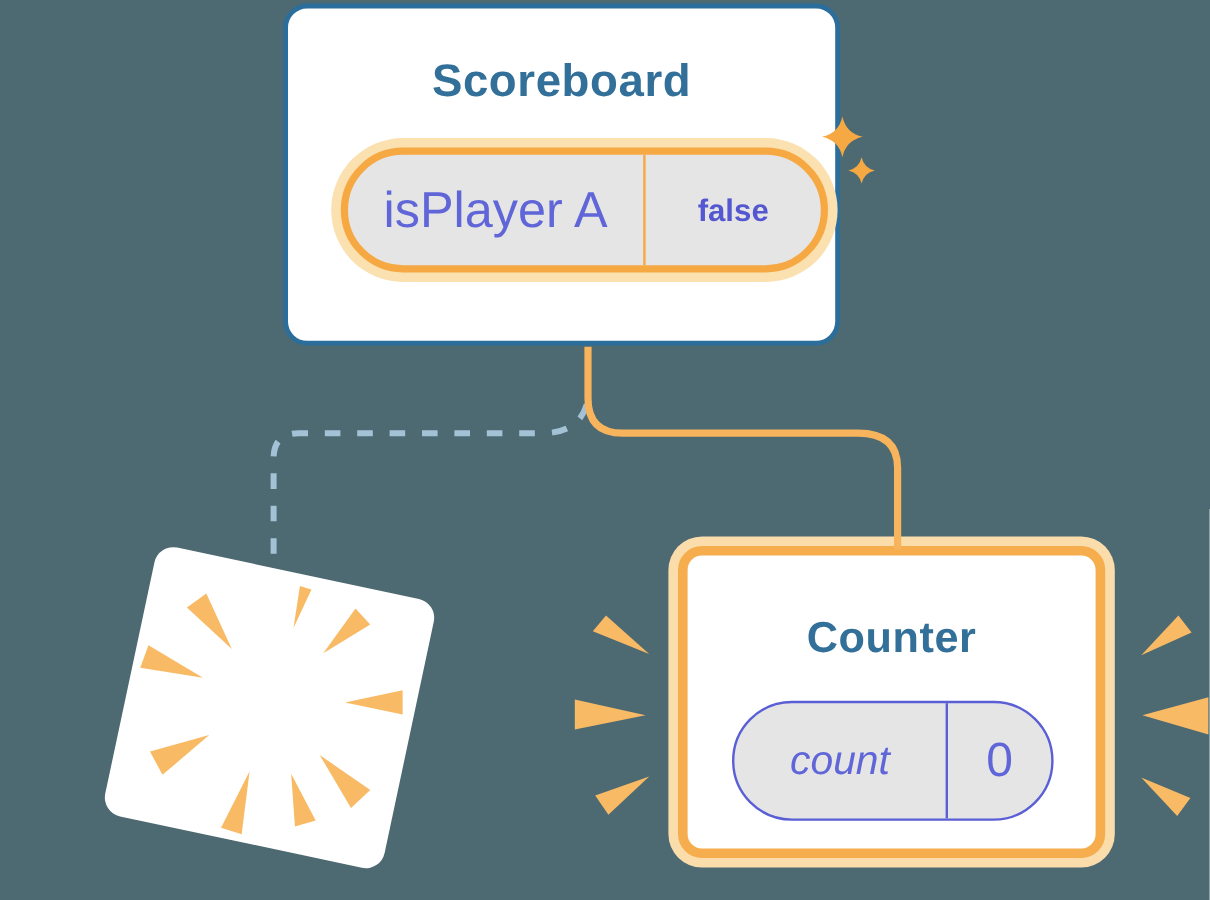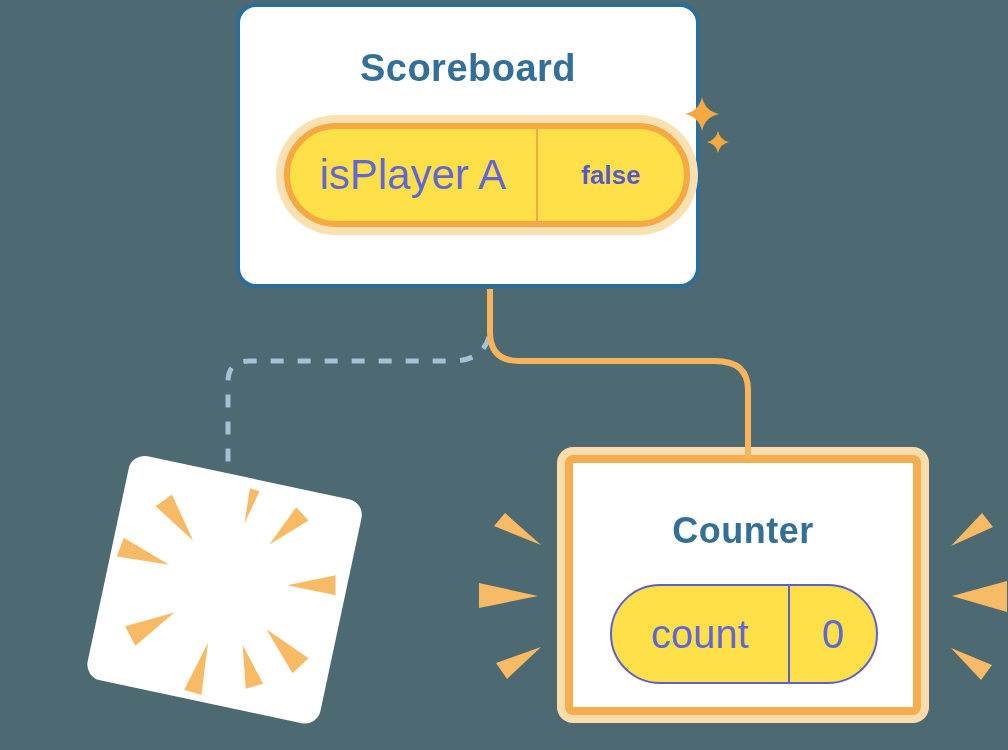--- a/index.html
+++ b/index.html
@@ -7,48 +7,48 @@
   .stage{position:relative;width:1008px;height:750px;overflow:hidden;background:var(--canvas-bg,#4d6972);}
 
   
   .card{position:absolute;background:#fff;box-sizing:border-box;}
 
   .scoreboard{left:236px;top:3px;width:464px;height:285px;
     border:4px solid var(--card-blue-border);border-radius:20px;}
   .scoreboard .card-title{position:absolute;left:0;top:40px;width:100%;
     text-align:center;font-size:38px;font-weight:600;color:var(--heading-blue);letter-spacing:.5px;}
 
-  .state-pill{position:absolute;display:flex;align-items:stretch;background:#fde047;border-radius:999px;box-sizing:border-box;}
+  .state-pill{position:absolute;display:flex;align-items:stretch;background:#e5e5e5;border-radius:999px;box-sizing:border-box;}
   .pill-section{display:flex;align-items:center;justify-content:center;}
 
   .orange-pill{left:44px;top:116px;width:406px;height:104px;
     border:6px solid var(--orange);
     box-shadow:0 0 0 8px var(--orange-halo);}
   .orange-pill .sec-name{width:246px;}
   .orange-pill .pill-divider{width:2px;background:var(--orange);}
   .orange-pill .sec-value{flex:1;}
   .orange-pill .pill-name{font-size:42px;color:var(--purple);}
   .orange-pill .pill-value{font-size:26px;font-weight:700;color:var(--purple-bold);}
 
   .tilted{left:132px;top:453px;width:238px;height:229px;border-radius:16px;
     transform:rotate(12deg);transform-origin:0 0;}
   .tilted svg{position:absolute;left:0;top:0;}
 
   .counter{left:565px;top:455px;width:356px;height:260px;
-    border:8px solid var(--counter-border);border-radius:8px;
+    border:8px solid var(--counter-border);border-radius:20px;
     box-shadow:0 0 0 8px var(--counter-halo);}
   .counter .card-title{position:absolute;left:0;top:47px;width:100%;
     text-align:center;font-size:36px;font-weight:600;color:var(--heading-blue);letter-spacing:.5px;}
 
   .purple-pill{left:37px;top:121px;width:268px;height:100px;
     border:2px solid var(--purple-border);}
   .purple-pill .sec-name{width:176px;}
   .purple-pill .pill-divider{width:2px;background:var(--purple-border);}
   .purple-pill .sec-value{flex:1;}
-  .purple-pill .pill-name{font-size:40px;color:var(--purple);}
+  .purple-pill .pill-name{font-size:34px;color:var(--purple);font-style:italic;}
   .purple-pill .pill-value{font-size:40px;color:var(--purple);}
 
   
   .overlay{position:absolute;left:0;top:0;pointer-events:none;}
   .conn-solid{fill:none;stroke:var(--orange-connector);stroke-width:6;stroke-linecap:butt;}
   .conn-dashed{fill:none;stroke:var(--dashed-blue);stroke-width:5;stroke-dasharray:13 14;}
   .burst{fill:var(--orange-burst);}
   .sparkle{fill:var(--orange);}
 </style>
 </head>

